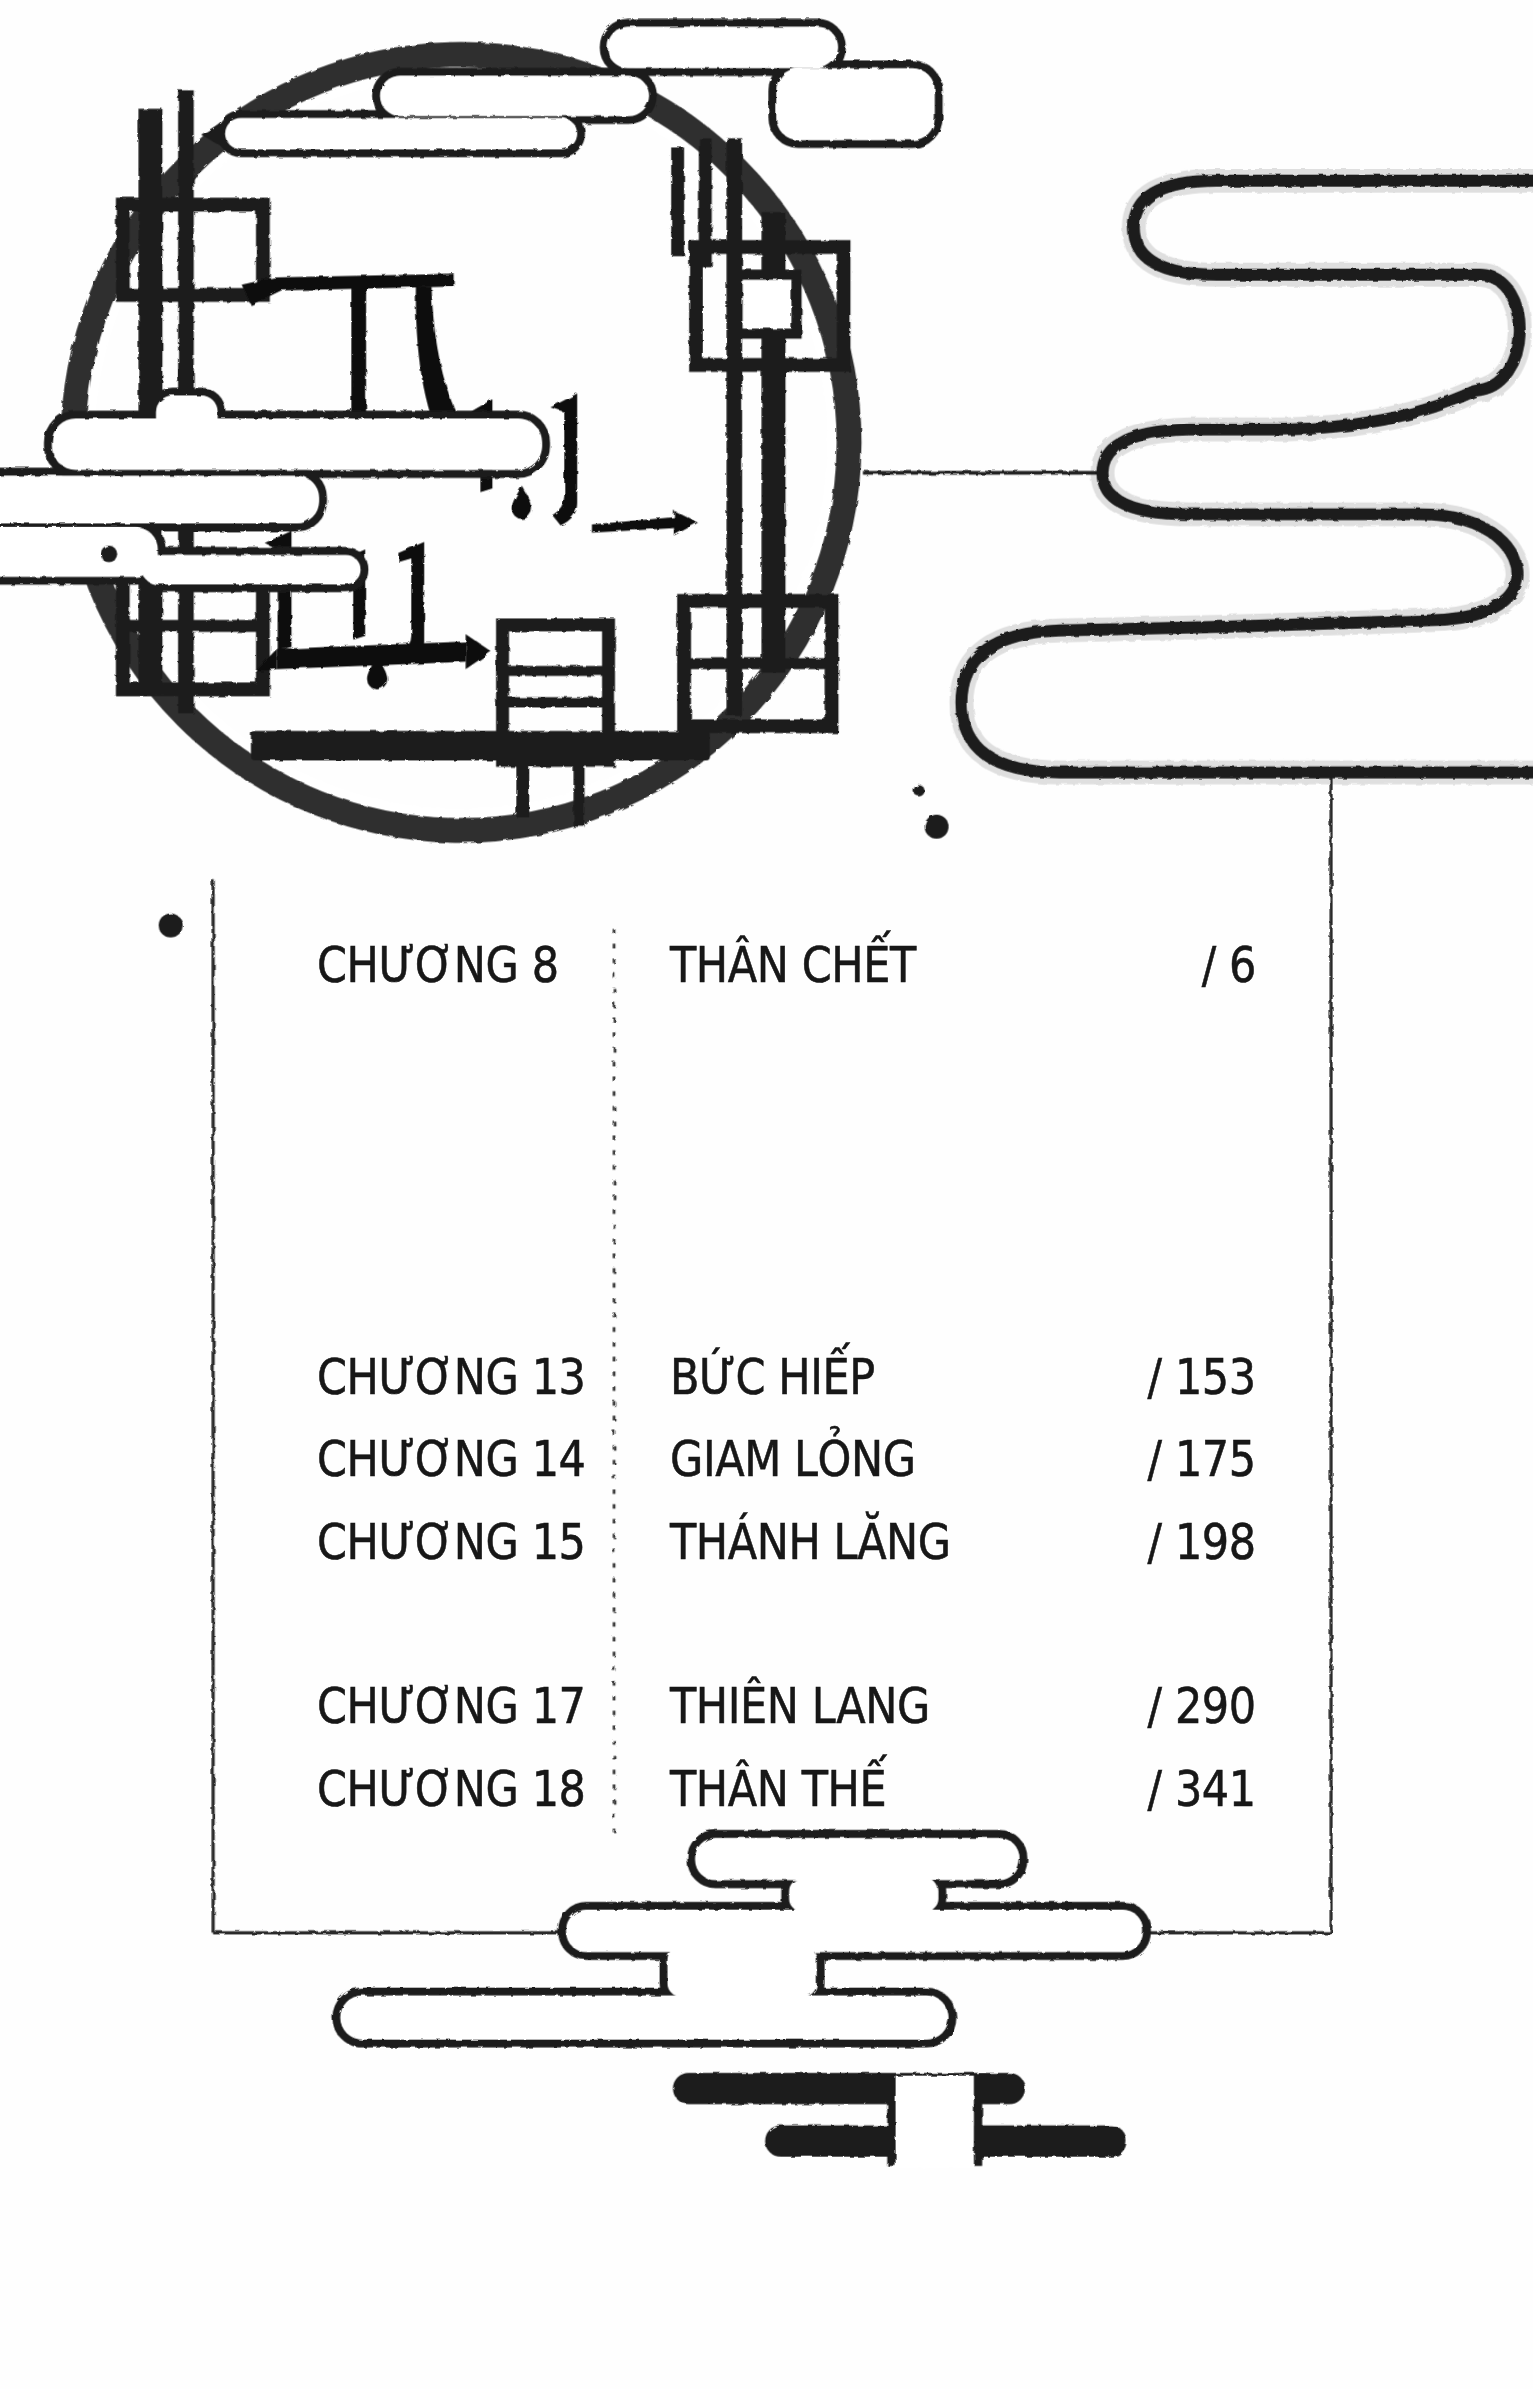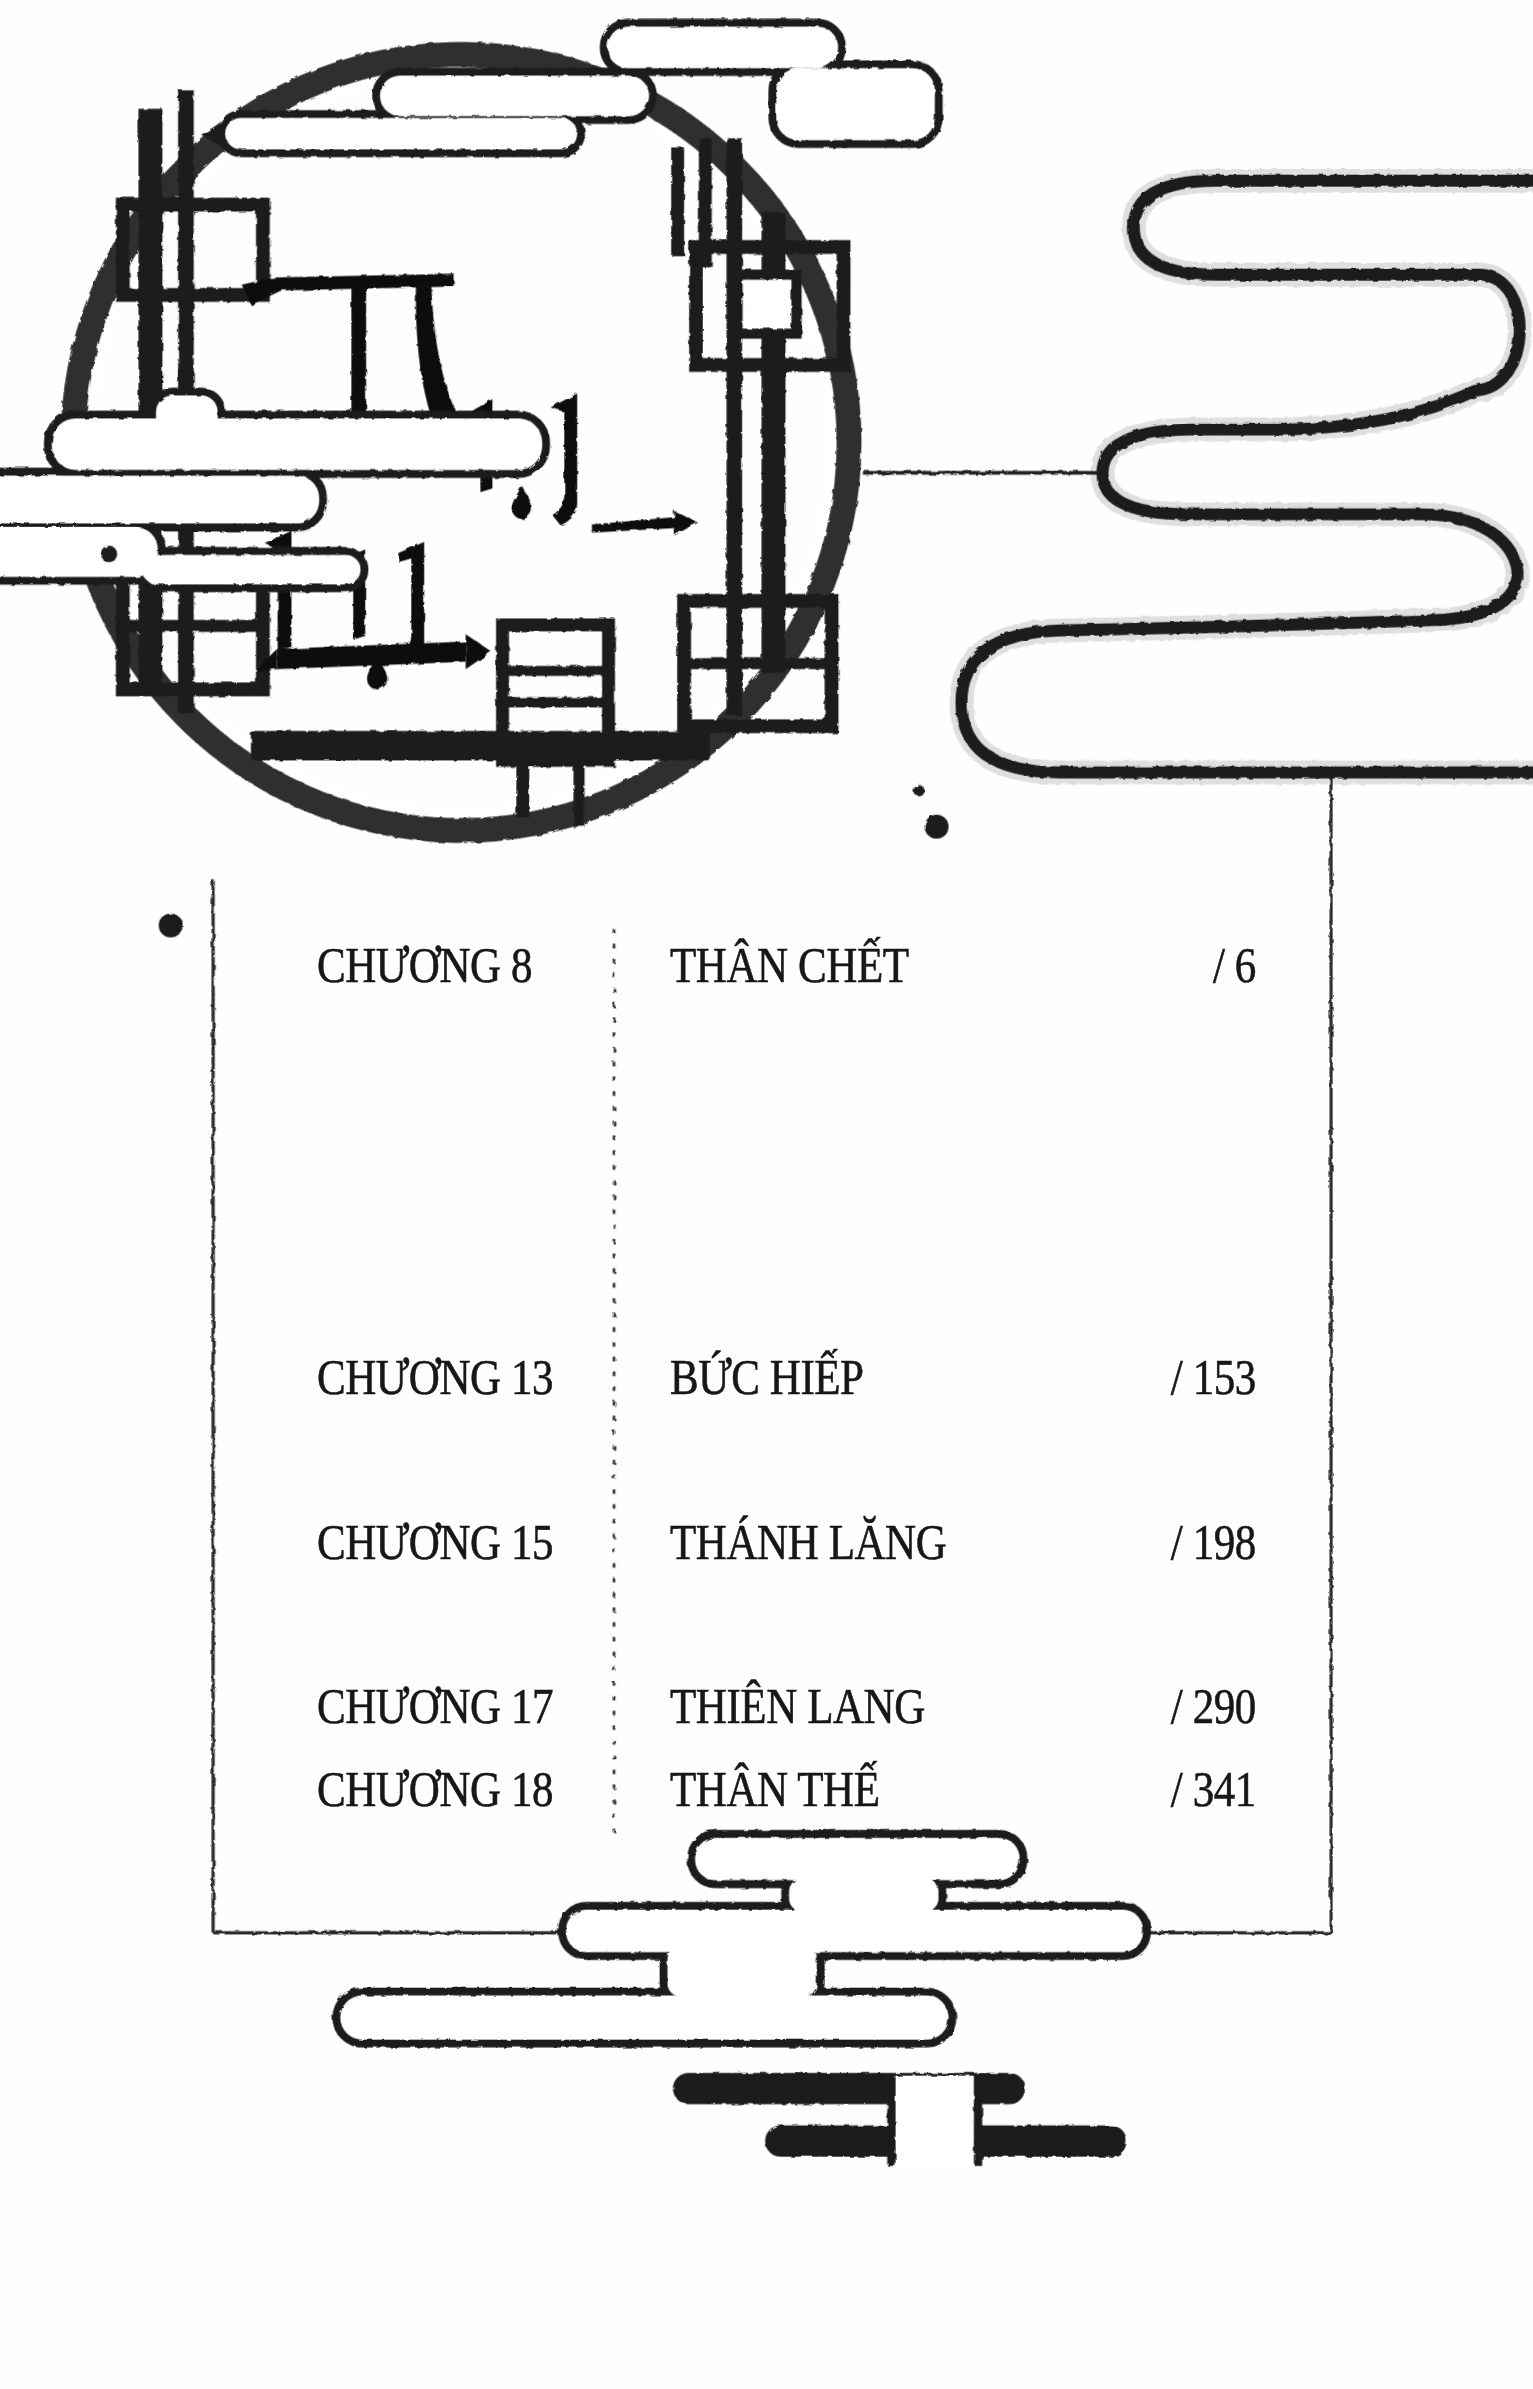--- a/index.html
+++ b/index.html
@@ -1,21 +1,21 @@
 <!DOCTYPE html>
 <html style="font-size:14.7px"><head>
 <meta charset="utf-8">
 <style>
   html,body{margin:0;padding:0;}
   body{
     width:1534px;height:2389px;position:relative;overflow:hidden;
     background:#fefefe;font-family:"DejaVu Sans",sans-serif;
   }
   #deco{position:absolute;left:0;top:0;width:1534px;height:2389px;}
-  .toc{position:absolute;left:0;top:0;width:1534px;height:2389px;font-family:Liberation Serif, serif;}
+  .toc{position:absolute;left:0;top:0;width:1534px;height:2389px;}
   .toc-row{position:absolute;left:0;width:1534px;height:83px;}
   .toc-row span{
     position:absolute;top:50%;white-space:nowrap;
     font-size:50px;color:#171717;letter-spacing:-0.5px;
     -webkit-text-stroke:0.6px #171717;
   }
   .chapter-label{left:317px;transform:translateY(-50%) scaleX(0.86);transform-origin:left center;}
   .chapter-title{left:670px;transform:translateY(-50%) scaleX(0.86);transform-origin:left center;}
   .chapter-page{right:278px;text-align:right;transform:translateY(-50%) scaleX(0.86);transform-origin:right center;}
 </style>
@@ -174,20 +174,25 @@
   <div class="toc-row" style="top:923px">
     <span class="chapter-label">CHƯƠNG 8</span>
     <span class="chapter-title">THÂN CHẾT</span>
     <span class="chapter-page">/ 6</span>
   </div>
   <div class="toc-row" style="top:1335px">
     <span class="chapter-label">CHƯƠNG 13</span>
     <span class="chapter-title">BỨC HIẾP</span>
     <span class="chapter-page">/ 153</span>
   </div>
+  <div class="toc-row" style="top:1417px">
+    <span class="chapter-label">CHƯƠNG 14</span>
+    <span class="chapter-title">GIAM LỎNG</span>
+    <span class="chapter-page">/ 175</span>
+  </div>
   <div class="toc-row" style="top:1500px">
     <span class="chapter-label">CHƯƠNG 15</span>
     <span class="chapter-title">THÁNH LĂNG</span>
     <span class="chapter-page">/ 198</span>
   </div>
   <div class="toc-row" style="top:1664px">
     <span class="chapter-label">CHƯƠNG 17</span>
     <span class="chapter-title">THIÊN LANG</span>
     <span class="chapter-page">/ 290</span>
   </div>

